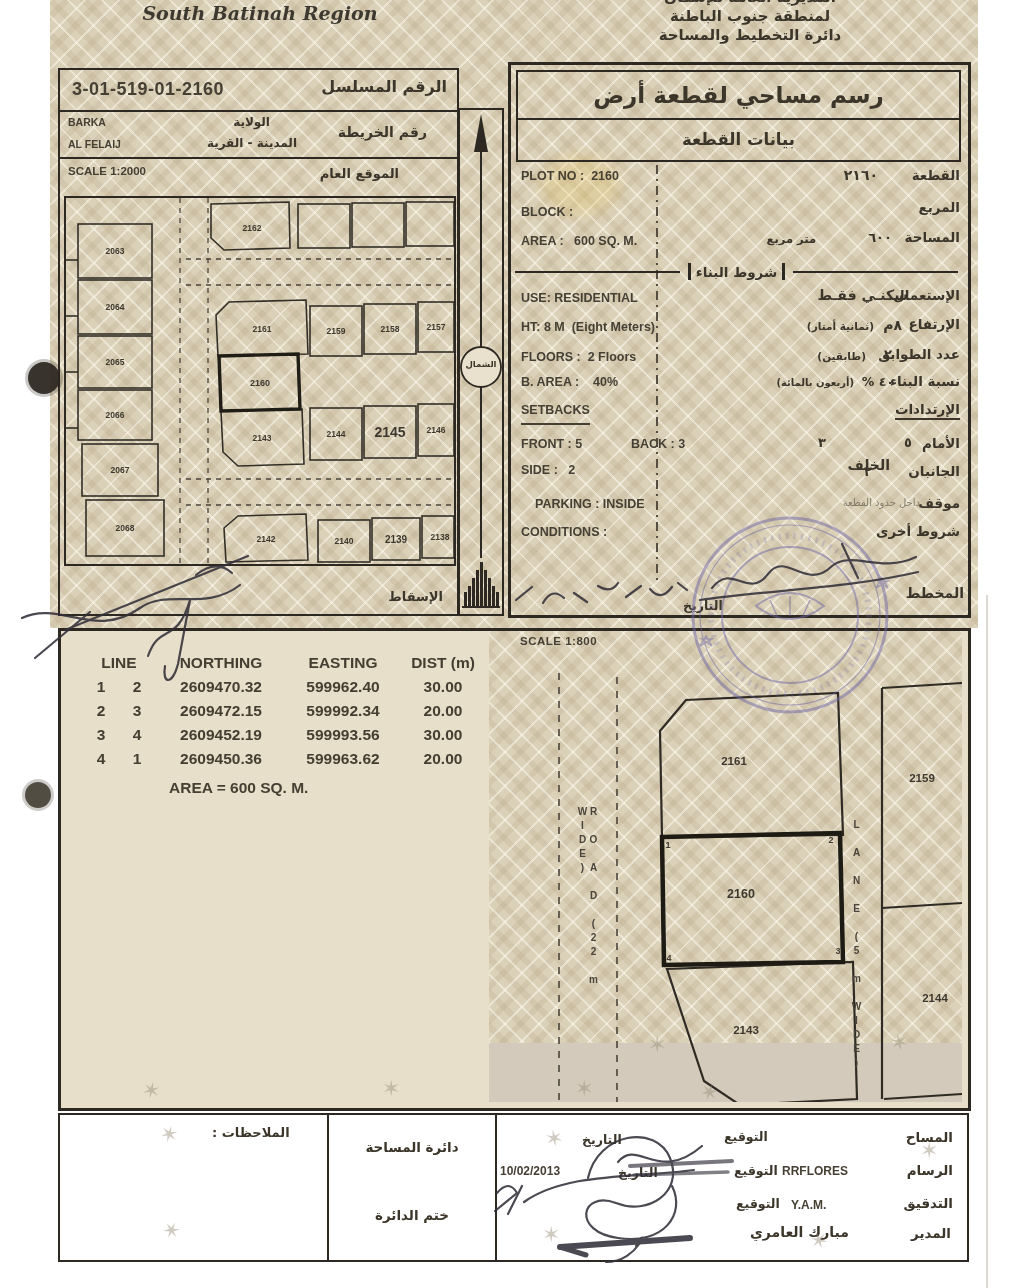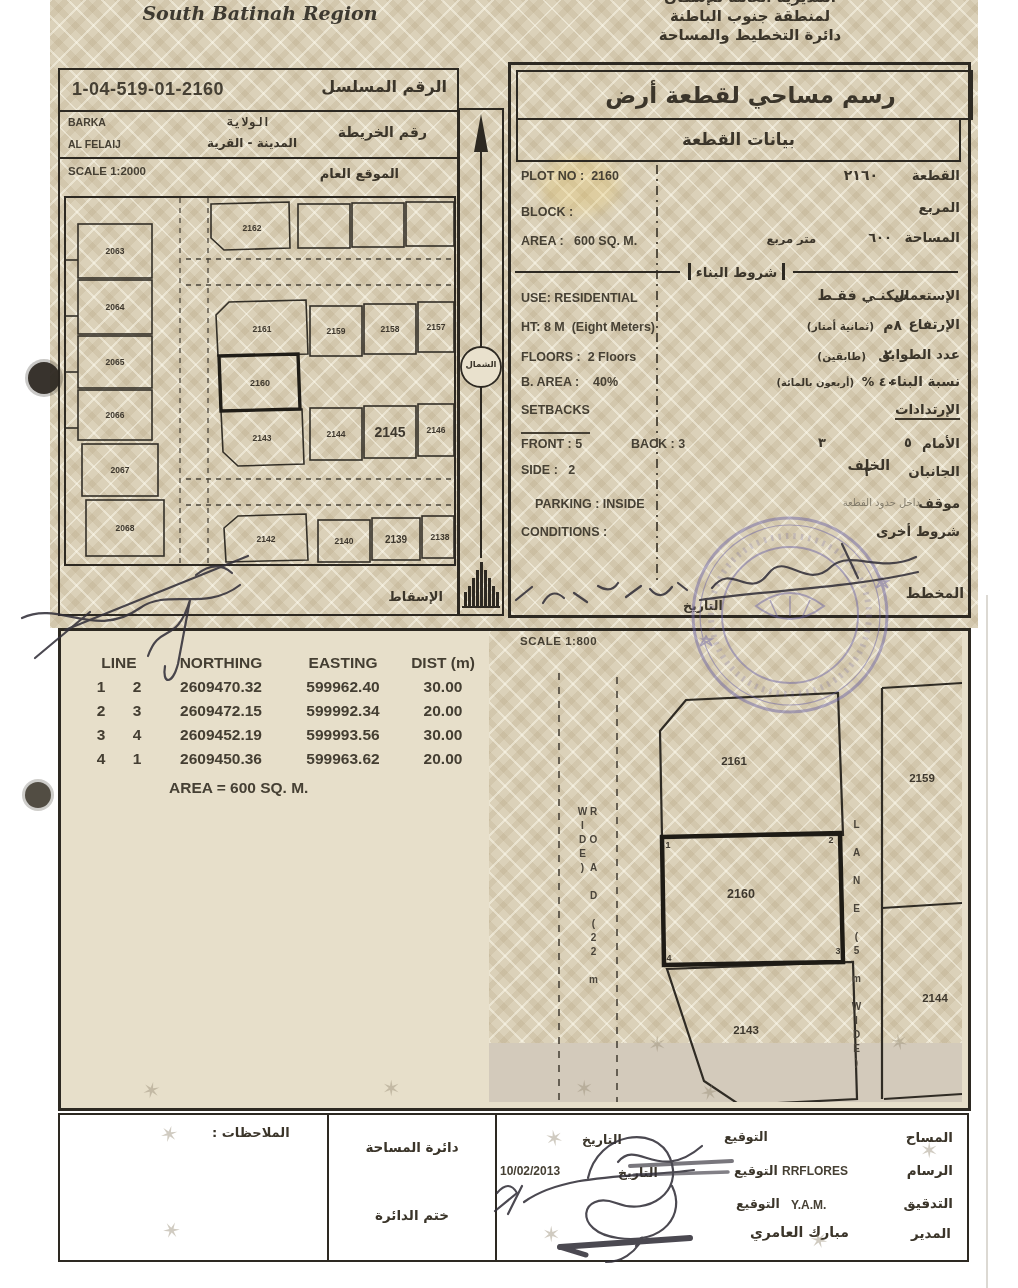--- a/index.html
+++ b/index.html
@@ -44,28 +44,28 @@
 
   <div class="abs" style="left:560px;top:-12px;width:380px;text-align:center;">
     <div class="ar" style="font-size:15px;line-height:19px;">المديرية العامة للإسكان</div>
     <div class="ar" style="font-size:15px;line-height:19px;">لمنطقة جنوب الباطنة</div>
     <div class="ar" style="font-size:15px;line-height:19px;">دائرة التخطيط والمساحة</div>
   </div>
 
   <div class="box" style="left:58px;top:68px;width:397px;height:544px;">
 
     <div class="abs" style="left:0;top:0;width:100%;height:40px;border-bottom:2.5px solid #2d2922;">
-      <span class="en abs" style="left:12px;top:9px;font-size:18px;letter-spacing:.5px;">1-04-519-01-2160</span>
+      <span class="en abs" style="left:12px;top:9px;font-size:18px;letter-spacing:.5px;">3-01-519-01-2160</span>
       <span class="ar abs" style="right:10px;top:7px;font-size:16px;">الرقم المسلسل</span>
     </div>
 
     <div class="abs" style="left:0;top:42px;width:100%;height:45px;border-bottom:2.5px solid #2d2922;">
       <span class="en abs" style="left:8px;top:4px;font-size:10.5px;">BARKA</span>
       <span class="en abs" style="left:8px;top:26px;font-size:10.5px;">AL FELAIJ</span>
-      <span class="ar abs" style="right:187px;top:3px;font-size:12px;font-family:Liberation Mono, monospace;">الولاية</span>
+      <span class="ar abs" style="right:187px;top:3px;font-size:12px;">الولاية</span>
       <span class="ar abs" style="right:160px;top:24px;font-size:12px;">المدينة - القرية</span>
       <span class="ar abs" style="right:30px;top:12px;font-size:14px;">رقم الخريطة</span>
     </div>
 
     <span class="en abs" style="left:8px;top:95px;font-size:11.5px;">SCALE 1:2000</span>
     <span class="ar abs" style="right:58px;top:96px;font-size:13px;">الموقع العام</span>
 
     <div class="abs" style="left:4px;top:126px;width:388px;height:366px;border:2px solid #2d2922;">
       <svg width="388" height="366" viewBox="0 0 388 366">
         <g stroke="#4a443a" stroke-width="1.3" stroke-dasharray="5 5" fill="none">
@@ -145,21 +145,21 @@
         <rect x="28" y="468" width="3" height="28"></rect>
           <rect x="32" y="476" width="3" height="20"></rect>
         <rect x="36" y="482" width="3" height="14"></rect>
         <rect x="2" y="496" width="38" height="2"></rect>
       </g>
     </svg>
     <div class="ar abs" style="left:0;top:249px;width:100%;text-align:center;font-size:8.5px;">الشمال</div>
   </div>
 
   <div class="box" style="left:508px;top:62px;width:457px;height:550px;border-width:3px;">
-    <div class="abs" style="left:5px;top:5px;width:441px;height:46px;border:2px solid #2d2922;text-align:center;padding-left:12px;">
+    <div class="abs" style="left:5px;top:5px;width:441px;height:46px;border:2px solid #2d2922;text-align:center;">
       <span class="ar" style="font-size:23px;line-height:46px;">رسم مساحي لقطعة أرض</span>
     </div>
     <div class="abs" style="left:5px;top:53px;width:441px;height:40px;border:2px solid #2d2922;text-align:center;">
       <span class="ar" style="font-size:16.5px;line-height:40px;">بيانات القطعة</span>
     </div>
 
     <div class="dashdot" style="left:145px;top:100px;height:420px;"></div>
 
     <span class="en abs" style="left:10px;top:104px;font-size:12.5px;">PLOT NO :  2160</span>
     <span class="en abs" style="left:10px;top:140px;font-size:12.5px;">BLOCK :</span>
@@ -177,21 +177,21 @@
       <div class="btick" style="margin:0 5px 0 8px;"></div>
       <span class="ar" style="font-size:13.5px;">شروط البناء</span>
       <div class="btick" style="margin:0 8px 0 5px;"></div>
       <div style="flex:1;height:2px;background:#2d2922;"></div>
     </div>
 
     <span class="en abs" style="left:10px;top:226px;font-size:12.5px;">USE: RESIDENTIAL</span>
     <span class="en abs" style="left:10px;top:255px;font-size:12.5px;">HT: 8 M  (Eight Meters)</span>
     <span class="en abs" style="left:10px;top:285px;font-size:12.5px;">FLOORS :  2 Floors</span>
     <span class="en abs" style="left:10px;top:310px;font-size:12.5px;">B. AREA :    40%</span>
-    <span class="en abs" style="left:10px;top:338px;font-size:12.5px;border-bottom:2px solid #464034;padding-bottom:15px;">SETBACKS</span>
+    <span class="en abs" style="left:10px;top:338px;font-size:12.5px;border-bottom:2px solid #464034;padding-bottom:6px;">SETBACKS</span>
     <span class="en abs" style="left:10px;top:372px;font-size:12.5px;">FRONT : 5</span>
     <span class="en abs" style="left:120px;top:372px;font-size:12.5px;">BACK : 3</span>
     <span class="en abs" style="left:10px;top:398px;font-size:12.5px;">SIDE :   2</span>
     <span class="en abs" style="left:10px;top:432px;font-size:12.5px;padding-left:14px;">PARKING : INSIDE</span>
     <span class="en abs" style="left:10px;top:460px;font-size:12.5px;">CONDITIONS :</span>
 
     <span class="ar abs" style="right:8px;top:222px;font-size:13.5px;">الإستعمال</span>
     <span class="ar abs" style="right:60px;top:222px;font-size:14px;">سكنـي فقـط</span>
     <span class="ar abs" style="right:8px;top:251px;font-size:13.5px;">الإرتفاع</span>
     <span class="ar abs" style="right:66px;top:252px;font-size:14px;">٨م</span>

